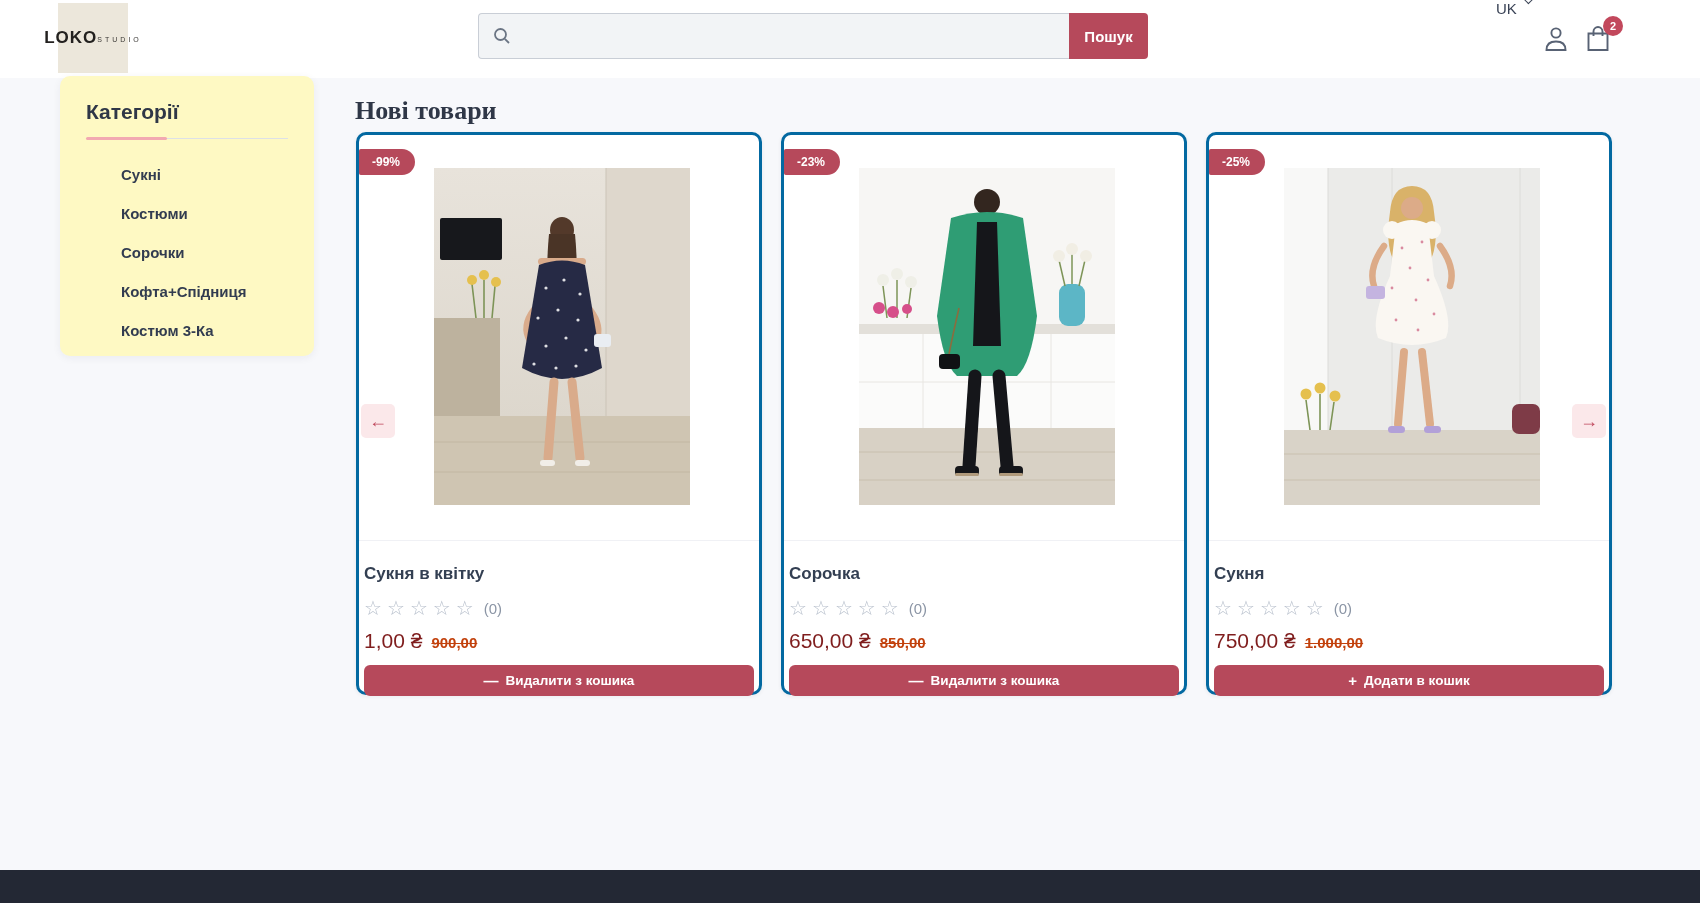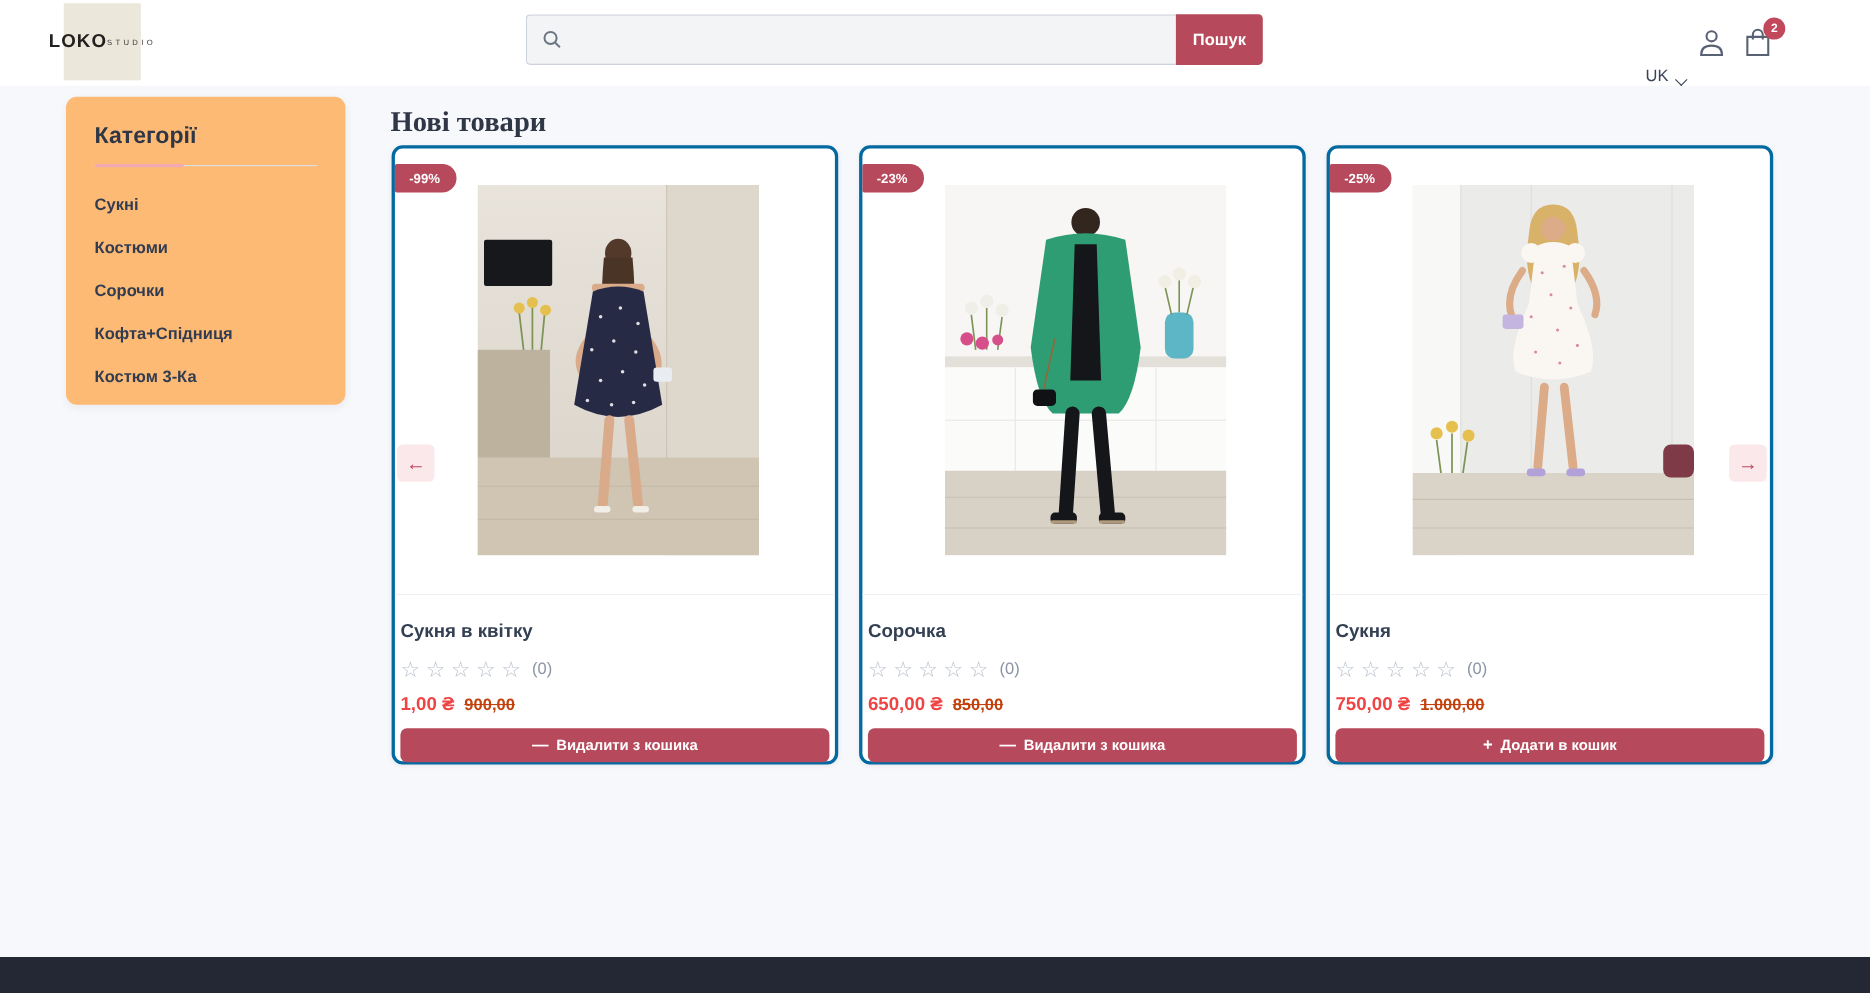--- a/index.html
+++ b/index.html
@@ -31,43 +31,43 @@
     border:none; background:transparent; outline:none; flex:1;
     font-size:15px; margin-left:10px; color:#323c50;
     font-family:"Liberation Sans","DejaVu Sans",sans-serif;
   }
   .search-btn {
     width:79px; background:#b6495b; color:#fff; font-size:15px; font-weight:bold;
     border:none; border-radius:0 4px 4px 0; cursor:pointer;
     font-family:"Liberation Sans","DejaVu Sans",sans-serif;
   }
 
-  .lang { position:absolute; left:1496px; top:0; height:78px; display:flex; align-items:flex-end; gap:6px;
+  .lang { position:absolute; left:1496px; top:0; height:78px; display:flex; align-items:flex-start; gap:6px;
           font-size:15px; color:#3a4356; cursor:pointer; }
   .chev { width:8px; height:8px; border-right:1.5px solid #3a4356; border-bottom:1.5px solid #3a4356;
           transform:rotate(45deg) translateY(-2px); margin-top:-4px; }
   .account { position:absolute; left:1543px; top:25px; width:26px; height:28px; cursor:pointer; }
   .cart { position:absolute; left:1585px; top:25px; width:28px; height:30px; cursor:pointer; }
   .cart-badge {
     position:absolute; top:-9px; right:-10px; width:20px; height:20px; border-radius:50%;
     background:#c2485c; color:#fff; font-size:11px; font-weight:bold;
     display:flex; align-items:center; justify-content:center;
   }
 
   
   .sidebar {
-    position:absolute; left:60px; top:88px; width:254px; height:280px;
-    background:#fdba74; border-radius:10px; box-shadow:0 2px 8px rgba(30,40,60,.06);
+    position:absolute; left:60px; top:76px; width:254px; height:280px;
+    background:#fef9c3; border-radius:10px; box-shadow:0 2px 8px rgba(30,40,60,.06);
     padding:24px 26px;
   }
   .sidebar-title { font-size:21px; font-weight:bold; color:#2f3747; }
   .rule { position:relative; margin-top:13px; height:3px; }
   .rule-bg { position:absolute; top:1px; left:0; width:100%; height:1px; background:#dde1e7; }
   .rule-accent { position:absolute; top:0; left:0; width:40%; height:3px; background:#f2a9b1; border-radius:2px; }
-  .cat-list { list-style:none; margin-top:26px; }
+  .cat-list { list-style:none; margin-top:26px;margin-left:35px; }
   .cat-list li { margin-bottom:21px; }
   .cat-link { font-size:15px; font-weight:bold; color:#323c50; text-decoration:none; cursor:pointer; }
 
   
   .section-title { position:absolute; left:355px; top:96px; font-size:26px; font-weight:bold; color:#2f3747;font-family:Liberation Serif, serif; }
 
   .card {
     position:absolute; top:132px; width:406px; height:563px; background:#fff;
     border:3px solid #0369a1; border-radius:10px; box-shadow:0 1px 4px rgba(30,40,60,.07);
   }
@@ -78,21 +78,21 @@
     font-size:12px; font-weight:bold; padding:6px 15px 6px 13px;
     border-radius:2px 15px 15px 2px; z-index:2;
   }
   .pimg { position:absolute; top:33px; left:75px; width:256px; height:337px; overflow:hidden; }
   .info { position:absolute; top:405px; left:0; right:0; bottom:0; border-top:1px solid #f0f1f5; padding:23px 5px 0; }
   .ptitle { font-size:17px; font-weight:bold; color:#333f52; cursor:pointer; }
   .stars-row { margin-top:12px; display:flex; align-items:center; }
   .star { color:#b9c1cd; font-size:20px; margin-right:5px; cursor:pointer; }
   .rating-count { color:#8b95a5; font-size:15px; margin-left:5px; }
   .price-row { margin-top:9px; display:flex; align-items:baseline; }
-  .price { color:#ef4444; font-weight:bold; font-size:17px; }
+  .price { color:#7f1d1d; font-weight:normal; font-size:21px; }
   .old-price { color:#c2410c; font-weight:bold; font-size:15px; text-decoration:line-through; margin-left:9px; }
   .cart-btn {
     margin-top:12px; width:100%; height:31px; background:#b6495b; border:none; border-radius:6px;
     color:#fff; font-weight:bold; font-size:13.5px; cursor:pointer;
     display:flex; align-items:center; justify-content:center; gap:7px;
     font-family:"Liberation Sans","DejaVu Sans",sans-serif;
   }
   .btn-glyph { font-weight:bold; font-size:15px; }
 
   .nav-arrow {

